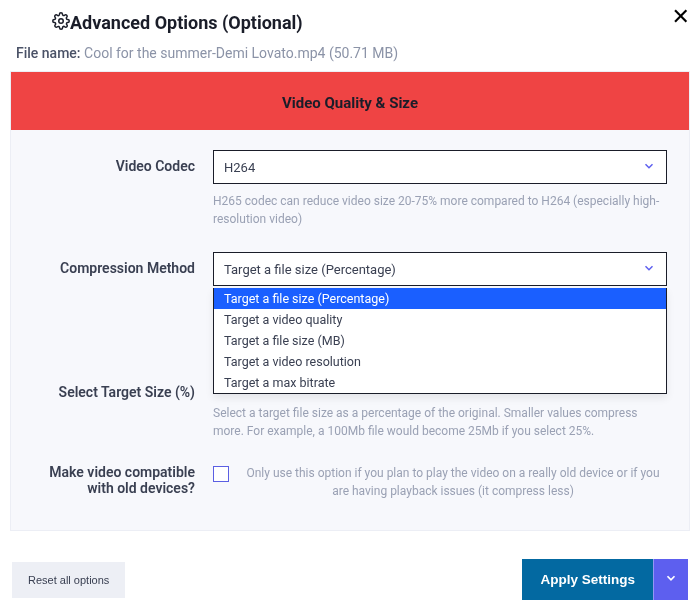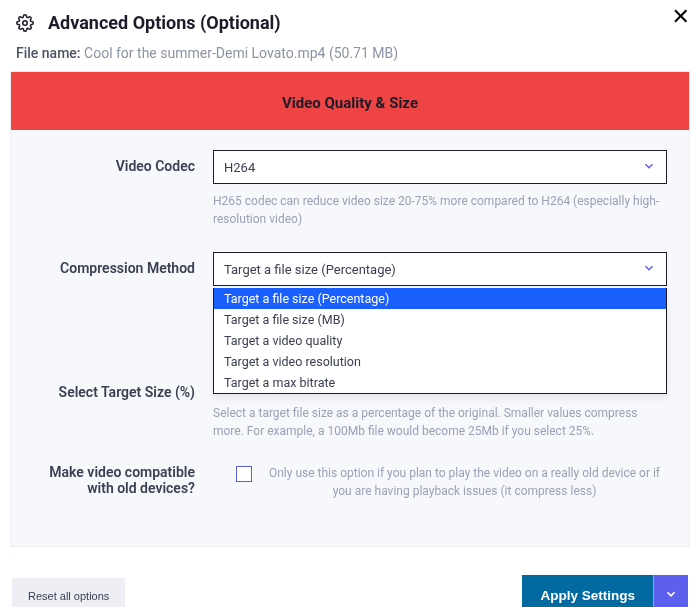--- a/index.html
+++ b/index.html
@@ -7,23 +7,23 @@
     font-family: -apple-system, BlinkMacSystemFont, "Segoe UI", Roboto, Arial, sans-serif;
     background: #fff;
     width: 700px;
     height: 607px;
     color: #1e293b;
     font-size: 13px;
   }
   .modal { position: relative; padding: 0; }
   .header {
     display: flex;
-    align-items: center;
     padding: 12px 16px 10px 16px;
-    gap: 14px;
+    gap: 0;
+    margin-left: 36px;
   }
   .header h1 { font-size: 18px; font-weight: 700; color: #1a1d29; }
   .gear-icon { width: 18px; height: 18px; color: #1a1d29; }
   .close-icon {
     position: absolute;
     top: 6px; right: 10px;
     font-size: 22px;
     font-weight: 300;
     cursor: pointer;
     color: #000;
@@ -203,35 +203,35 @@
             <span>Target a file size (Percentage)</span>
             <span class="chevron">
               <svg width="14" height="14" viewBox="0 0 24 24" fill="none" stroke="#5d5fef" stroke-width="2.5">
                   <polyline points="6 9 12 15 18 9"></polyline>
                 </svg>
             </span>
           </div>
         </div>
         <div class="dropdown-list">
           <div class="dropdown-item selected">Target a file size (Percentage)</div>
+          <div class="dropdown-item">Target a video quality</div>
           <div class="dropdown-item">Target a file size (MB)</div>
-          <div class="dropdown-item">Target a video quality</div>
           <div class="dropdown-item">Target a video resolution</div>
           <div class="dropdown-item">Target a max bitrate</div>
         </div>
       </div>
 
       <div class="field">
         <div class="field-label">Select Target Size (%)</div>
         <div class="field-content">
           <div class="helper" style="margin-top:28px">Select a target file size as a percentage of the original. Smaller values compress more. For example, a 100Mb file would become 25Mb if you select 25%.</div>
         </div>
       </div>
 
-      <div class="field" style="margin-bottom:16px;gap:23px;">
+      <div class="field" style="margin-bottom:0;">
         <div class="field-label" style="padding-top:0">Make video compatible with old devices?</div>
         <div class="field-content">
           <div class="checkbox-row">
             <div class="checkbox"></div>
             <div class="checkbox-text">Only use this option if you plan to play the video on a really old device or if you are having playback issues (it compress less)</div>
           </div>
         </div>
       </div>
 
     </div>

